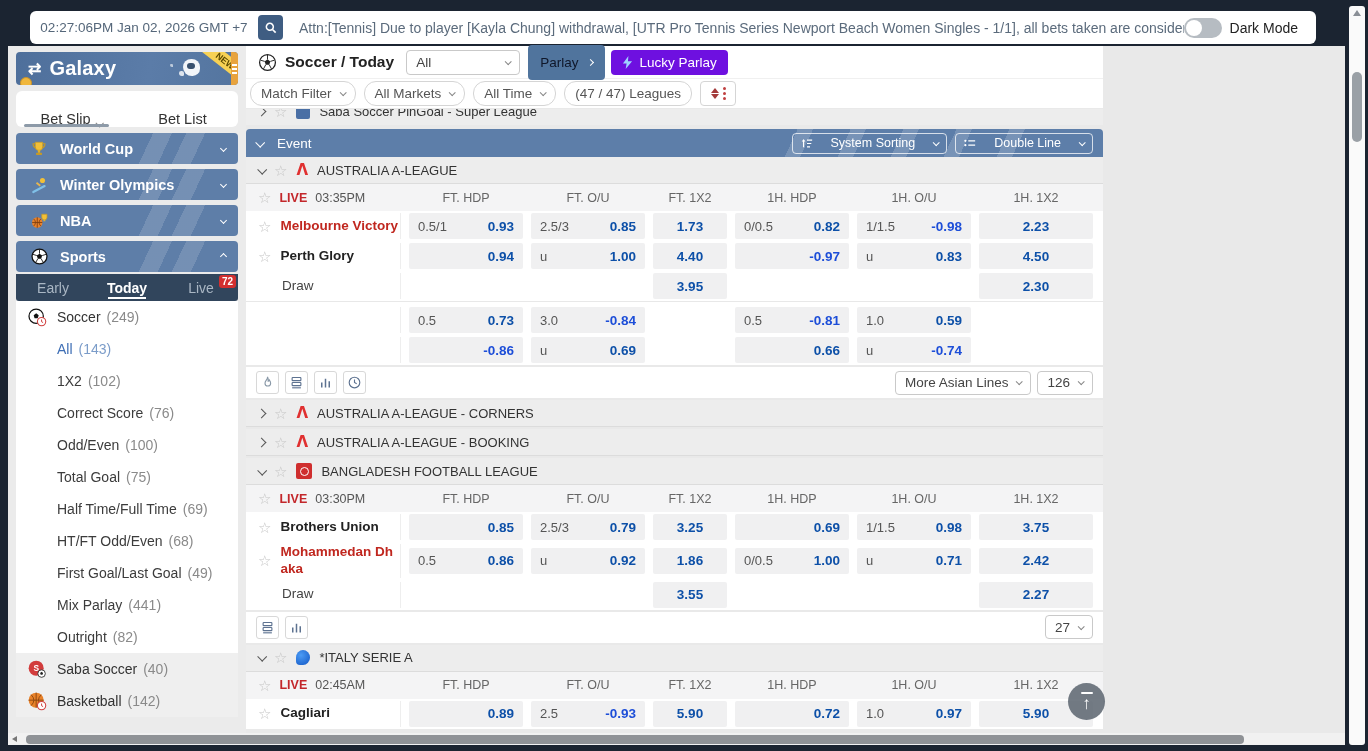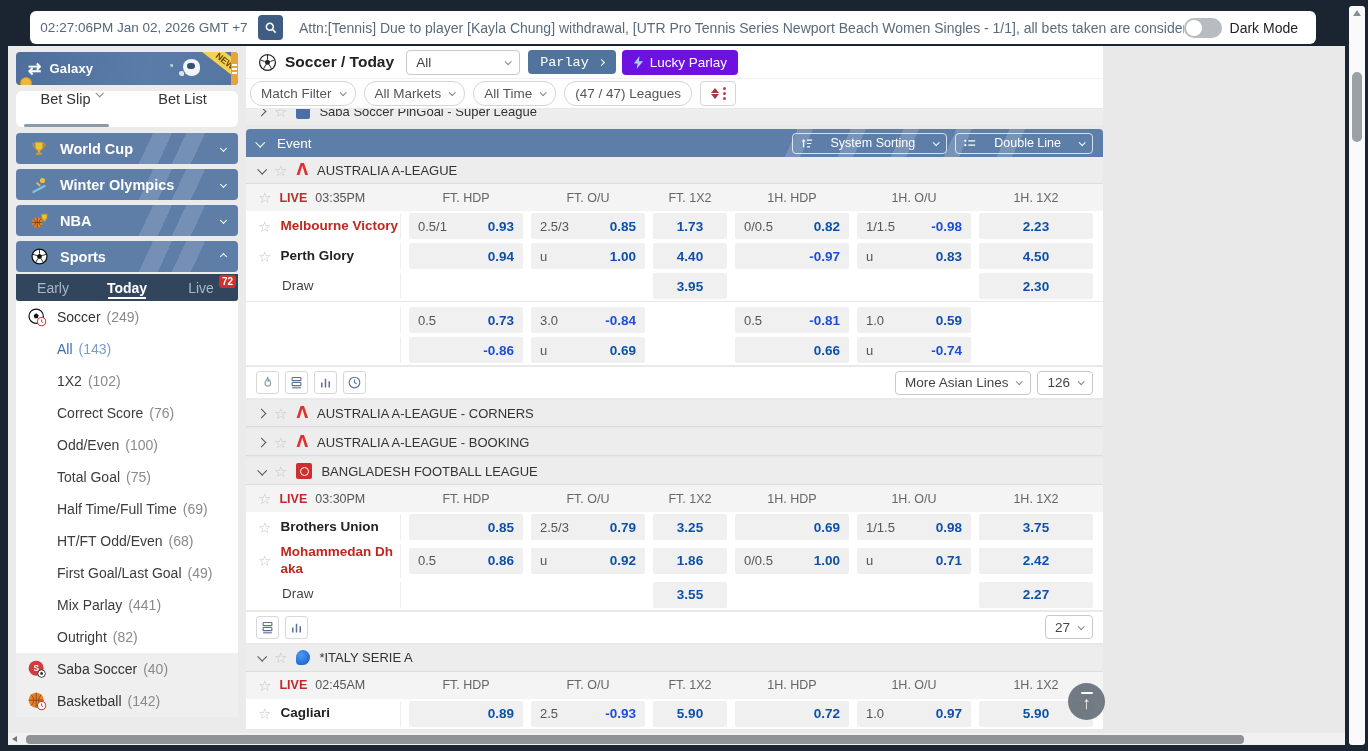--- a/index.html
+++ b/index.html
@@ -25,30 +25,30 @@
   .hscroll { position:absolute; left:0; bottom:0; width:1337px; height:12px; background:#f1f1f1; }
   .hscroll .larr { position:absolute; left:4px; top:3px; width:0; height:0; border-top:3.5px solid transparent; border-bottom:3.5px solid transparent; border-right:5px solid #777; }
   .hscroll .thumb { position:absolute; left:18px; top:1.5px; width:1218px; height:9px; background:#8f9296; border-radius:4px; }
 
   .layout { position:absolute; left:0; top:38px; width:1337px; height:687px; display:flex; }
 
   
   .sidebar { width:238px; flex:0 0 auto; background:#ebebeb; padding:6px 8px 0 8px; position:relative; }
   .brand { position:relative; height:33px; border-radius:4px; background:linear-gradient(100deg,#4e6f9b 0%,#5b7ca8 60%,#54759f 100%); display:flex; align-items:center; padding-left:12px; overflow:hidden; }
   .brand .swap { color:#fff; font-size:16px; font-weight:bold; margin-right:8px; }
-  .brand .bname { color:#fff; font-size:13px; font-weight:bold; letter-spacing:.2px; }
+  .brand .bname { color:#fff; font-size:20px; font-weight:bold; letter-spacing:.2px; }
   .brand .astro { position:absolute; right:38px; top:7px; width:17px; height:17px; background:#f2f5f9; border-radius:50% 50% 45% 55%; box-shadow:-10px 6px 0 -6px rgba(255,255,255,.8), -20px -2px 0 -7px rgba(255,255,255,.6); }
   .brand .astro::after { content:""; position:absolute; left:4px; top:4px; width:8px; height:6px; background:#38506e; border-radius:3px; }
   .brand .ribbon { position:absolute; right:-16px; top:2px; width:58px; height:14px; background:#f7d154; transform:rotate(38deg); color:#5c4a00; font-size:9px; font-weight:bold; text-align:center; line-height:14px; }
   .brand .coin { position:absolute; left:4px; bottom:-4px; width:12px; height:12px; border-radius:50%; background:#f0b73c; border:1px solid #c9922a; }
   .brand .sliver { position:absolute; right:0; top:0; bottom:0; width:7px; background:#e8a33d; display:flex; flex-direction:column; justify-content:center; gap:2px; padding:0 1px; }
   .brand .sliver i { display:block; height:2px; background:#fff; }
 
   .betcard { margin-top:6px; height:36px; background:#fff; border-radius:6px; display:flex; }
-  .bettab { flex:1; display:flex; align-items:flex-start; justify-content:center; gap:6px; font-size:14.5px; color:#333; cursor:pointer; position:relative; }
+  .bettab { flex:1; display:flex; align-items:flex-end; justify-content:center; gap:6px; font-size:14.5px; color:#333; cursor:pointer; position:relative; }
   .bettab.active::after { content:""; position:absolute; left:8px; right:18px; bottom:0; height:3px; background:#8d9aa8; border-radius:2px; }
 
   .menu-wrap { margin-top:6px; display:flex; flex-direction:column; gap:5px; }
   .menu-item { height:31px; border-radius:4px; background:#5e7ea8; background-image:linear-gradient(115deg, rgba(255,255,255,0) 58%, rgba(255,255,255,.14) 58%, rgba(255,255,255,.14) 66%, rgba(255,255,255,0) 66%, rgba(255,255,255,0) 72%, rgba(255,255,255,.14) 72%, rgba(255,255,255,.14) 80%, rgba(255,255,255,0) 80%); display:flex; align-items:center; padding:0 12px; cursor:pointer; }
   .menu-item .mi-ic { width:22px; height:20px; margin-right:10px; display:flex; align-items:center; justify-content:center; }
   .menu-item .mi-label { color:#fff; font-weight:bold; font-size:14.5px; flex:1; }
 
   .time-tabs { margin-top:2px; height:27px; background:#31455c; display:flex; border-radius:0 0 3px 3px; }
   .ttab { flex:1; display:flex; align-items:center; justify-content:center; color:#aab7c4; font-size:14px; cursor:pointer; position:relative; }
   .ttab.active { color:#fff; font-weight:bold; }
@@ -63,21 +63,21 @@
   .sp-item .cnt { margin-left:6px; color:#8a8a8a; }
   .sp-item.active .cnt { color:#7b9cc9; }
   .sp-item.gray { background:#efefef; }
 
   
   .main { width:857px; flex:0 0 auto; background:#e9e9e9; position:relative; }
   .mhead { height:32px; background:#fff; display:flex; align-items:center; padding-left:10px; gap:0; }
   .mtitle { font-size:15.5px; font-weight:bold; color:#222; margin:0 12px 0 8px; }
   .select { height:25px; background:#fff; border:1px solid #c9c9c9; border-radius:4px; display:flex; align-items:center; justify-content:space-between; padding:0 9px; font-size:13.5px; color:#444; cursor:pointer; }
   .sel-sport { width:114px; }
-  .parlay { margin-left:8px; height:24px; background:#50749d; color:#ffffff; border:none; border-radius:4px; font-size:13.5px; display:flex; align-items:center; gap:10px; padding:0 12px; cursor:pointer; font-family:Liberation Mono, monospace; }
+  .parlay { margin-left:8px; height:35px; background:#50749d; color:#0f172a; border:none; border-radius:4px; font-size:13.5px; display:flex; align-items:center; gap:10px; padding:0 12px; cursor:pointer; font-family:Liberation Sans, sans-serif; }
   .lucky { margin-left:6px; height:25px; background:#6e10e0; color:#fff; border:none; border-radius:4px; font-size:13.5px; display:flex; align-items:center; gap:6px; padding:0 11px; cursor:pointer; font-family:inherit; }
 
   .filterbar { height:30px; background:#fff; display:flex; align-items:center; gap:8px; padding-left:4px; border-top:1px solid #f0f0f0; }
   .fbtn { height:25px; background:#fff; border:1px solid #d5d5d5; border-radius:12px; display:flex; align-items:center; gap:8px; padding:0 10px; font-size:13.5px; color:#555; cursor:pointer; }
   .sortbtn { height:25px; width:36px; background:#fff; border:1px solid #d5d5d5; border-radius:4px; display:flex; align-items:center; justify-content:center; gap:4px; cursor:pointer; }
   .tri-col { display:flex; flex-direction:column; gap:1px; }
   .tri-up { width:0;height:0;border-left:4px solid transparent;border-right:4px solid transparent;border-bottom:5px solid #a33a3a; }
   .tri-dn { width:0;height:0;border-left:4px solid transparent;border-right:4px solid transparent;border-top:5px solid #a33a3a; }
   .dot-col { display:flex; flex-direction:column; gap:2px; }
   .dot-col i { width:3px; height:3px; border-radius:50%; background:#c04040; }

